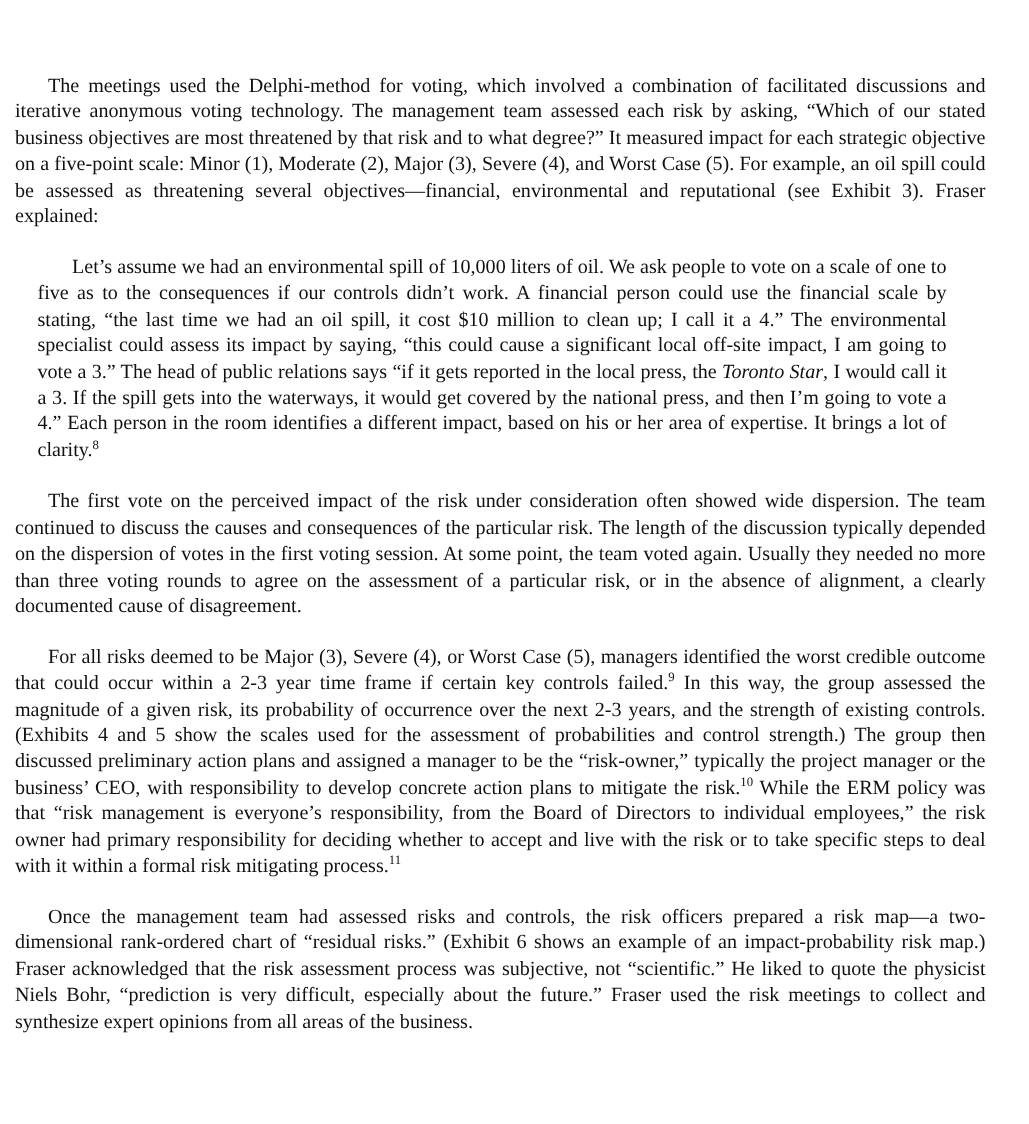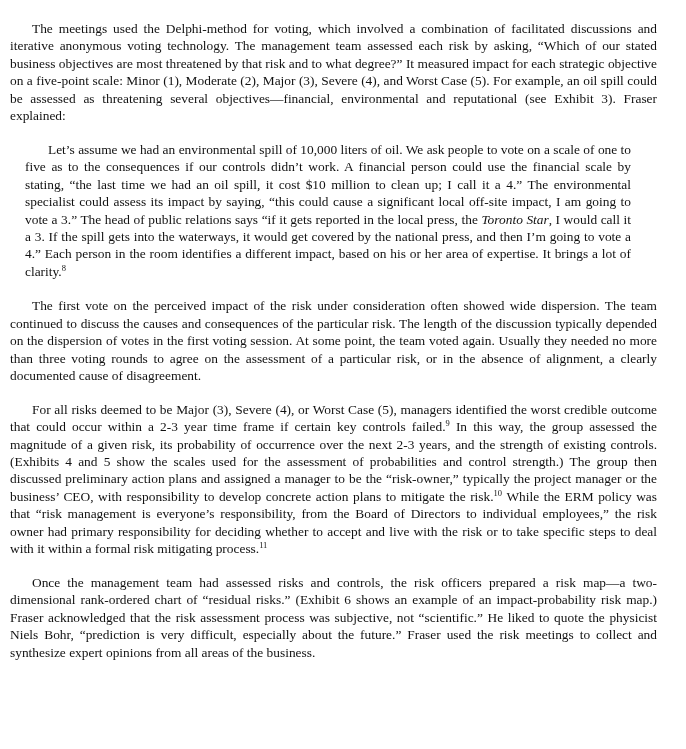--- a/index.html
+++ b/index.html
@@ -1,18 +1,18 @@
 <!DOCTYPE html>
 <html><head>
 <meta charset="utf-8">
 <style>
   html, body { margin: 0; padding: 0; background: #ffffff; }
   body { width: 686px; height: 749px; overflow: hidden; position: relative;
          font-family: "Liberation Serif", "DejaVu Serif", serif; color: #111; }
-  .page { position: absolute; left: 10px; top: 20px; width: 647px; }
+  .page { position: absolute; left: 10px; top: 48px; width: 647px; }
   p { margin: 0; font-size: 13.4px; line-height: 17.45px; text-align: justify; text-indent: 22px; }
   .para { margin-bottom: 16px; }
   .quote { margin: 0 26px 17px 15px; }
   .quote p { text-indent: 23px; }
   sup { font-size: 8.5px; line-height: 0; vertical-align: 5px; }
   em { }
 </style>
 </head>
 <body>
 

